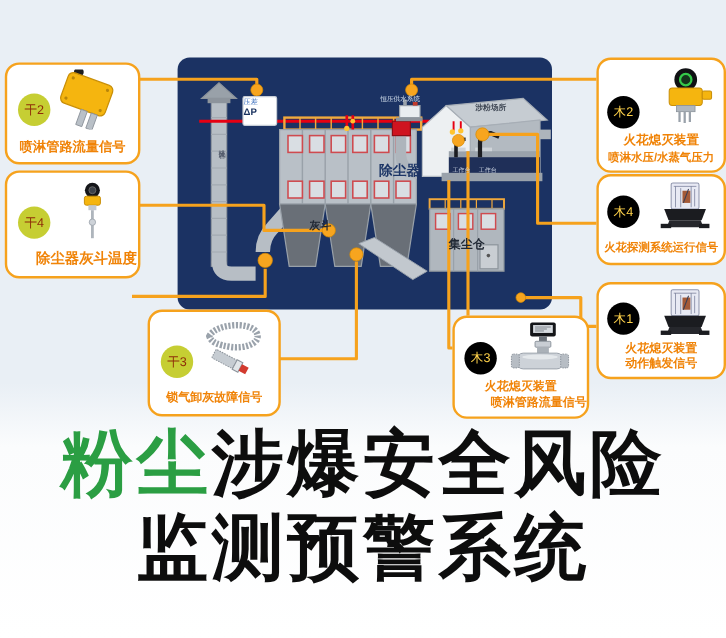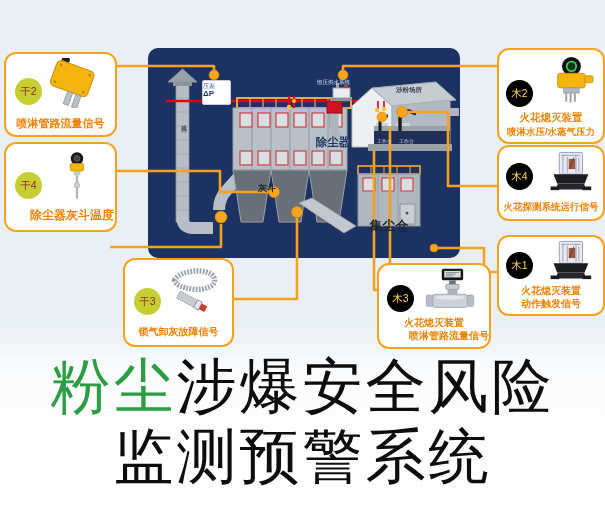--- a/index.html
+++ b/index.html
@@ -10,21 +10,21 @@
   
   .dlabel{position:absolute;z-index:1;white-space:nowrap;}
   .t-pressure{left:202px;top:80px;width:27px;height:23px;background:#ffffff;border:1px solid #c7cdd6;
               border-radius:2px;text-align:left;line-height:1.1;z-index:1;position:absolute;}
   .t-pressure .l1{font-size:6px;color:#2a62b8;display:block;margin-top:2px;}
   .t-pressure .l2{font-size:8px;font-weight:bold;color:#17305e;display:block;}
   .t-stack{left:179px;top:120px;writing-mode:vertical-rl;text-orientation:upright;font-size:6px;
            color:#4a5263;letter-spacing:1px;}
   .t-collector{left:233px;top:135px;width:114px;text-align:center;font-size:11.5px;font-weight:bold;color:#1c3566;padding-left:43px;}
   .t-hopper{left:258px;top:182px;font-size:9px;font-weight:bold;color:#1f2733;}
-  .t-bin{left:358px;top:197px;width:62px;text-align:center;font-size:13px;font-weight:bold;color:#1f2733;margin-top:20px;}
+  .t-bin{left:358px;top:197px;width:62px;text-align:center;font-size:10px;font-weight:bold;color:#1f2733;}
   .t-water{left:317px;top:79px;font-size:5.5px;color:#d9e5f1;}
   .t-workshop{left:396px;top:86px;font-size:6.5px;color:#3f4754;font-weight:bold;}
   .t-wb1{left:377px;top:138px;font-size:5px;color:#cfd8e6;}
   .t-wb2{left:399px;top:138px;font-size:5px;color:#cfd8e6;}
   
   .sbox{position:absolute;background:#fff;border:2.5px solid #f6a21d;border-radius:12px;z-index:2;}
   .badge{position:absolute;width:27px;height:27px;border-radius:50%;display:flex;align-items:center;
          justify-content:center;font-weight:normal;font-size:10.5px;}
   .badge.gan{background:#c6ce33;color:#8f2c08;}
   .badge.mu{background:#000000;color:#ffd24a;}
@@ -33,21 +33,21 @@
   .b-gan2{left:4px;top:52px;width:109px;height:81px;}
   .b-gan4{left:4px;top:142px;width:109px;height:86px;}
   .b-gan1{left:4px;top:232px;width:109px;height:83px;}
   .b-gan3{left:123px;top:258px;width:107px;height:85px;}
   .b-mu2{left:497px;top:48px;width:104px;height:92px;}
   .b-mu4{left:497px;top:145px;width:104px;height:72px;}
   .b-mu1{left:497px;top:235px;width:104px;height:77px;}
   .b-mu3{left:377px;top:263px;width:110px;height:82px;}
   
   .title{position:absolute;left:0;right:0;top:352px;text-align:center;z-index:2;
-         font-weight:400;color:#0d0d0d;font-size:60px;line-height:1.17;letter-spacing:3px;}
+         font-weight:700;color:#0d0d0d;font-size:60px;line-height:1.17;letter-spacing:3px;}
   .title .green{color:#2b9e43;}
 </style>
 </head>
 <body>
 
 <div class="page">
 
   <svg class="scene" width="605" height="360" viewBox="0 0 605 360">
 
     <rect x="148" y="48" width="312" height="210" rx="10" fill="#1b3263"></rect>

